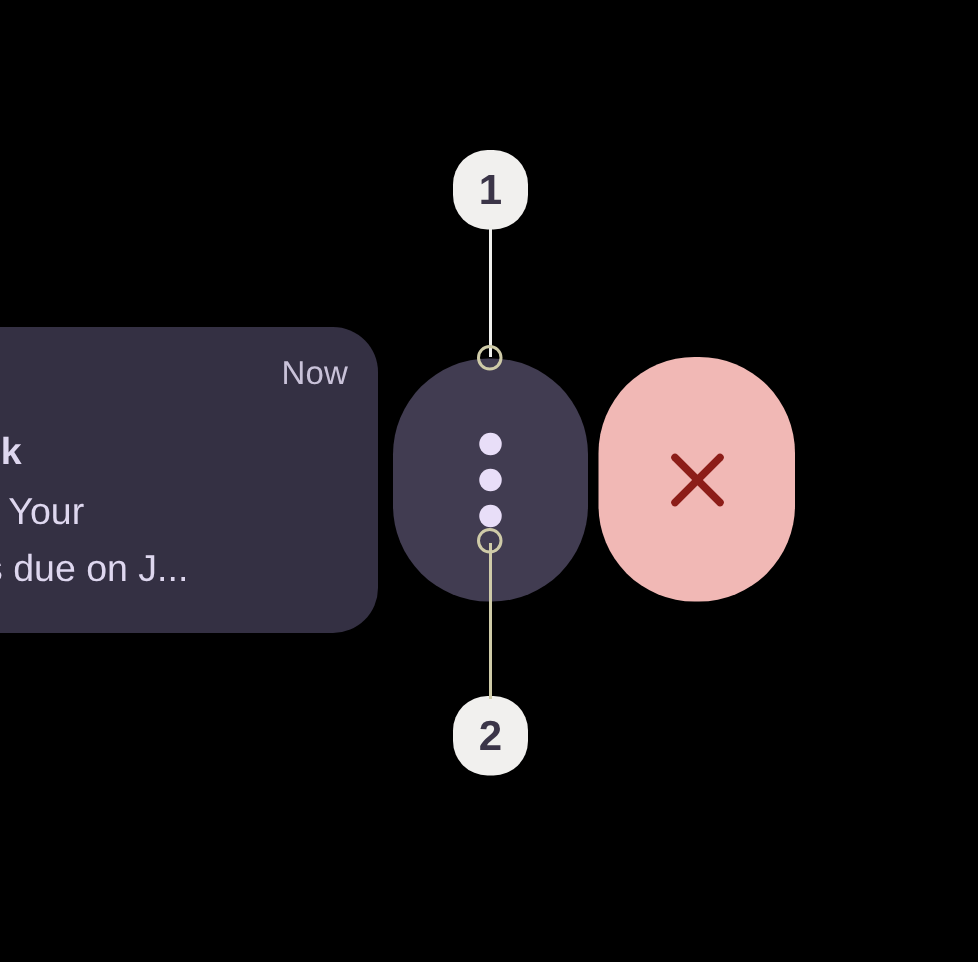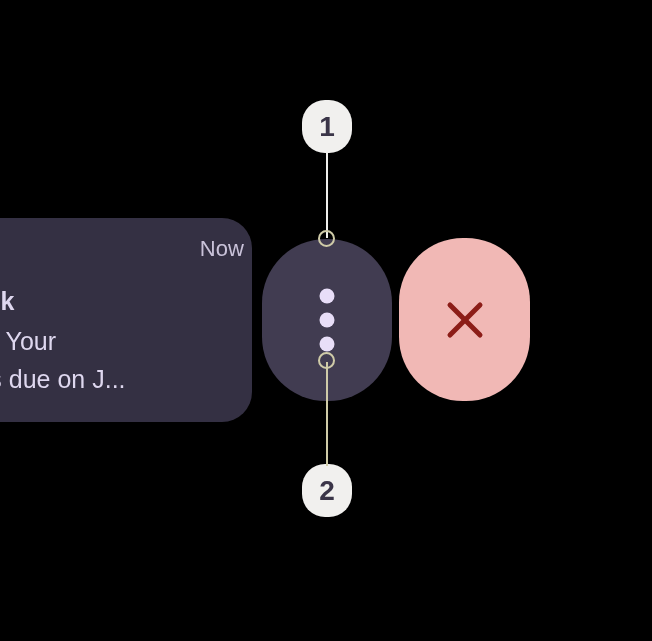--- a/index.html
+++ b/index.html
@@ -30,21 +30,21 @@
     top: 218px;
     width: 318px;
     height: 204px;
     background: #343043;
     border-radius: 30px;
     box-sizing: border-box;
     padding: 16px 20px 14px 22px;
   }
   .notif-timestamp {
     position: absolute;
-    right: 8px;
+    right: 20px;
     top: 18px;
     color: #c9c2d9;
     font-size: 22px;
     line-height: 26px;
     letter-spacing: 0.1px;
   }
   .notif-title {
     position: absolute;
     left: 22px;
     top: 68px;

